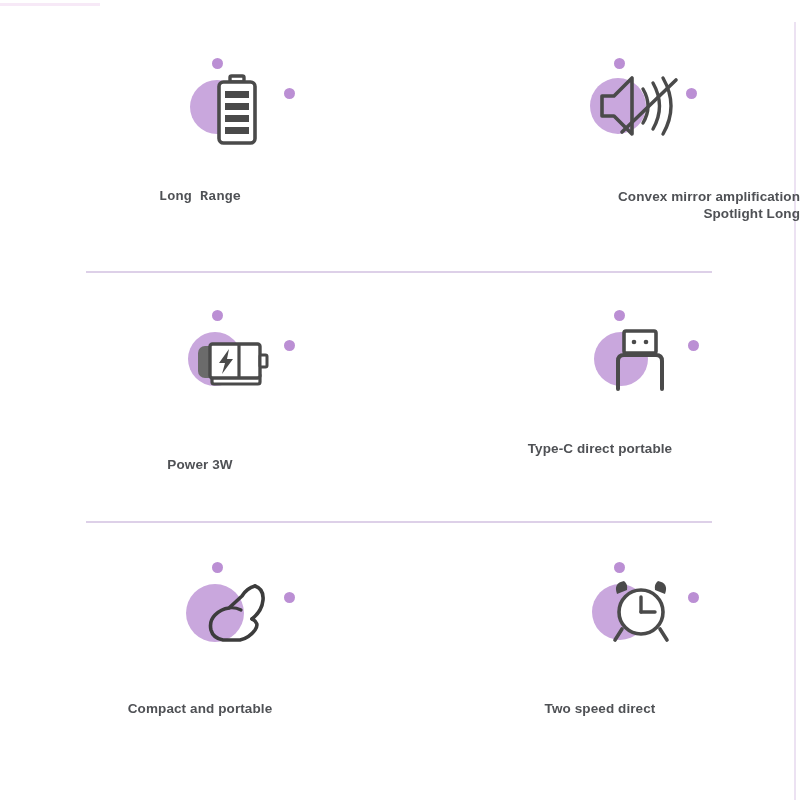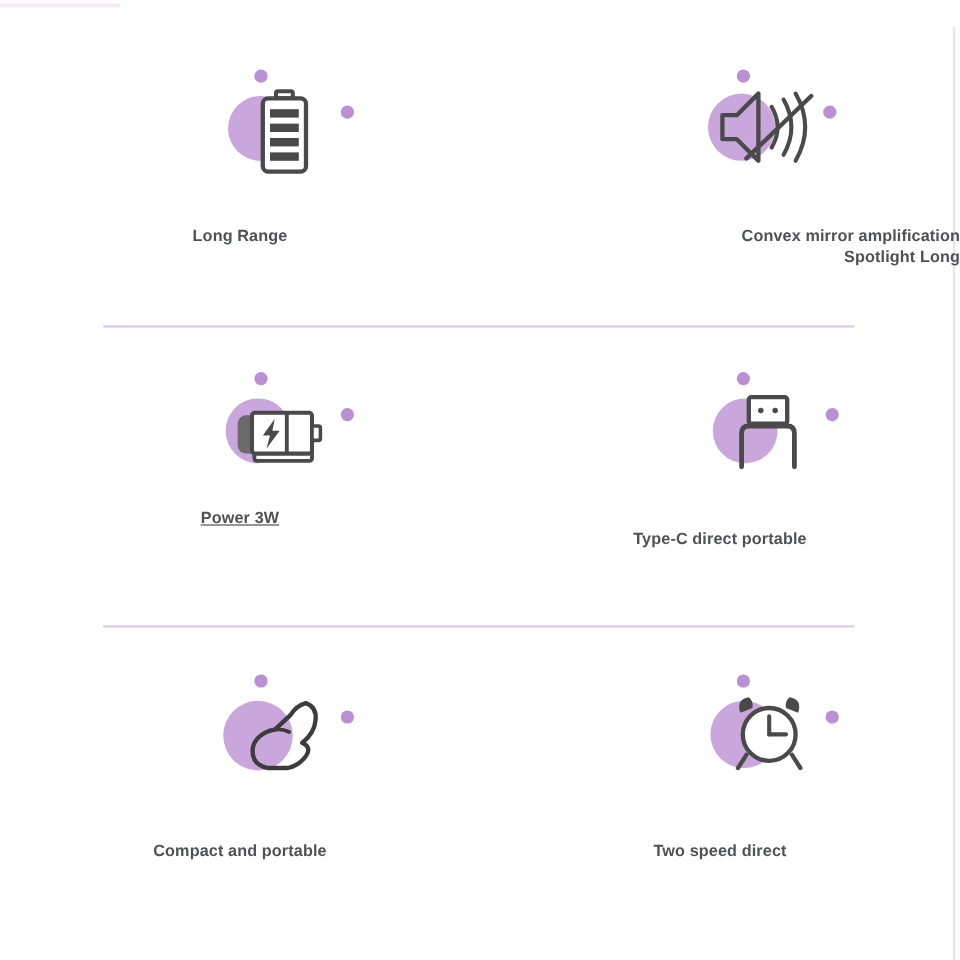--- a/index.html
+++ b/index.html
@@ -110,37 +110,37 @@
   .label-line2 { display: block; }
 
   
 
   
   .c0 .icon-stage { margin-left: 122px; }
   .c0 .dot-tl { left: 90px;  top: 40px; }
   .c0 .dot-br { left: 162px; top: 70px; }
   .c0 .blob   { left: 68px;  top: 62px; width: 54px; height: 54px; }
   .c0 .glyph  { left: 92px;  top: 56px; }
-  .c0 .label  { top: 170px; }
+  .c0 .label  { top: 170px; font-family: Liberation Mono, monospace; }
 
   
   .c1 .icon-stage { margin-left: 98px; }
   .c1 .dot-tl { left: 116px; top: 40px; }
   .c1 .dot-br { left: 188px; top: 70px; }
   .c1 .blob   { left: 92px;  top: 60px; width: 56px; height: 56px; }
   .c1 .glyph  { left: 98px;  top: 52px; }
   .c1 .label  { top: 170px; text-align: right; }
 
   
   .c2 .icon-stage { margin-left: 122px; }
   .c2 .dot-tl { left: 90px;  top: 22px; }
   .c2 .dot-br { left: 162px; top: 52px; }
   .c2 .blob   { left: 66px;  top: 44px; width: 54px; height: 54px; }
   .c2 .glyph  { left: 74px;  top: 46px; }
-  .c2 .label  { top: 135px; text-decoration: underline; }
+  .c2 .label  { top: 168px; }
 
   
   .c3 .icon-stage { margin-left: 98px; }
   .c3 .dot-tl { left: 116px; top: 22px; }
   .c3 .dot-br { left: 190px; top: 52px; }
   .c3 .blob   { left: 96px;  top: 44px; width: 54px; height: 54px; }
   .c3 .glyph  { left: 116px; top: 40px; }
   .c3 .label  { top: 152px; }
 
   

